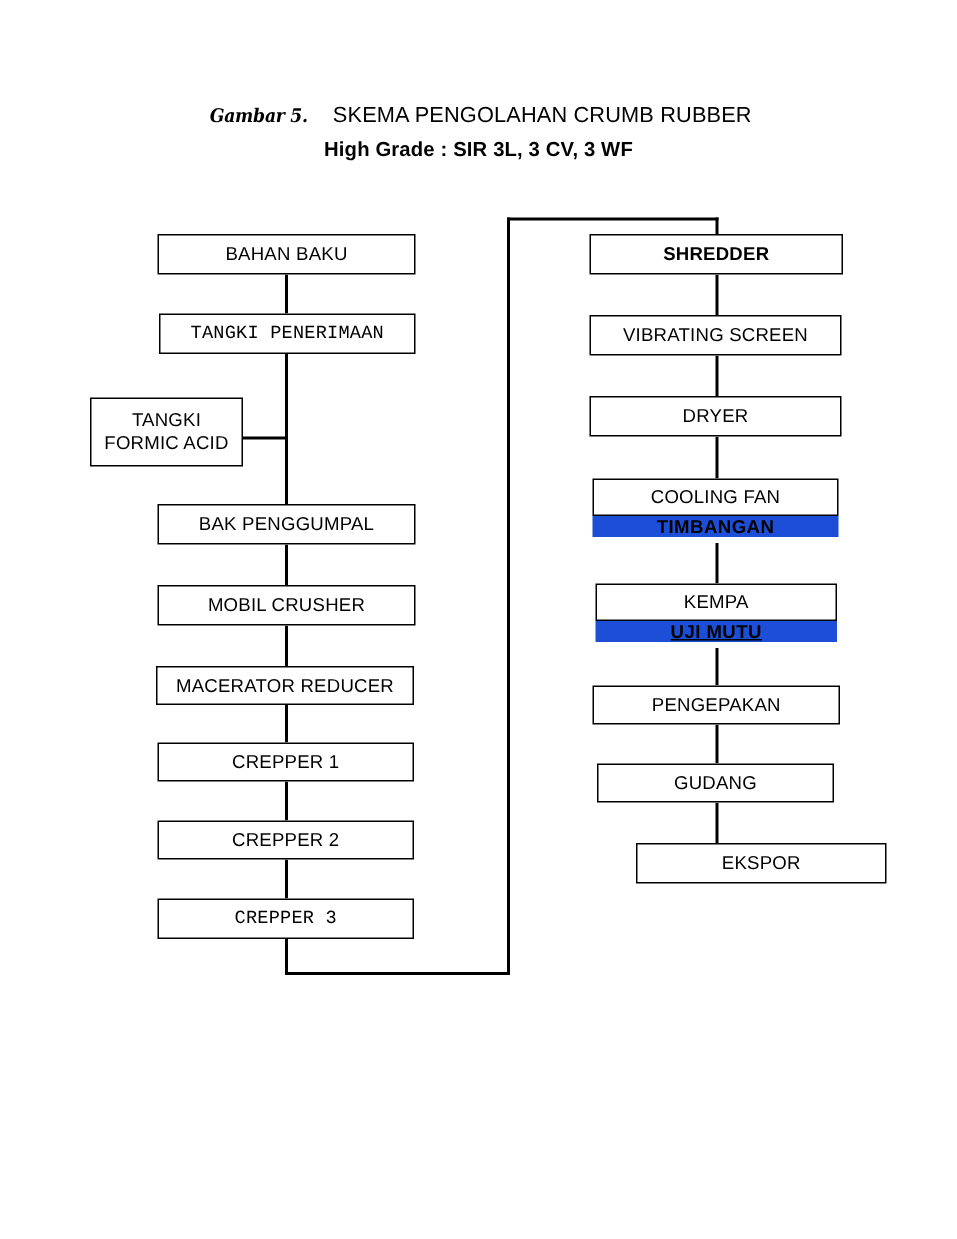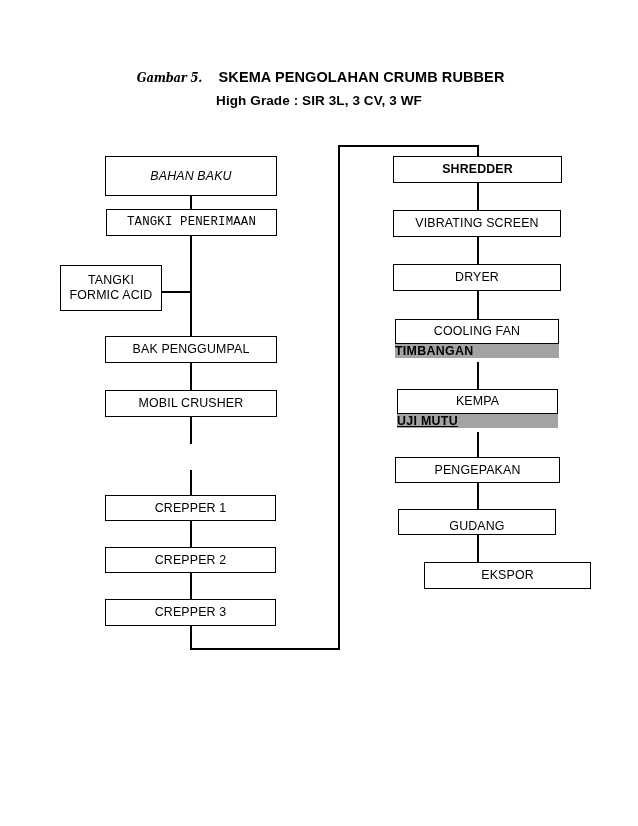--- a/index.html
+++ b/index.html
@@ -40,21 +40,21 @@
     font-style: italic;
     font-weight: bold;
     font-size: 12.5px;
     letter-spacing: -0.2px;
     margin-right: 14px;
     display: inline-block;
     transform: scaleX(0.92);
   }
   .title-main {
     font-family: "Liberation Sans", sans-serif;
-    font-weight: bold;
+    font-weight: normal;
     font-size: 14.5px;
     letter-spacing: 0.1px;
   }
   .title-line2 {
     margin-top: 5px;
     font-size: 13.5px;
     font-weight: bold;
     letter-spacing: 0.1px;
     line-height: 17px;
   }
@@ -91,38 +91,39 @@
     background: #000000;
     z-index: 1;
   }
 
   
   .annot {
     position: absolute;
     font-size: 12.4px;
     font-weight: bold;
     letter-spacing: 0.3px;
+    text-align: center;
     z-index: 3;
-    background: #a3a3a3;
+    background: #1d4ed8;
     line-height: 14px;
   }
 </style>
 </head>
 <body>
 
 <div id="page">
 
   <div class="title-block">
     <div class="title-line1">
       <span class="fig-label">Gambar 5.</span><span class="title-main">SKEMA PENGOLAHAN CRUMB RUBBER</span>
     </div>
     <div class="title-line2">High Grade : SIR 3L, 3 CV, 3 WF</div>
   </div>
 
-  <div class="box" style="left:105px; top:156px; width:172px; height:40px;font-style:italic;">
+  <div class="box" style="left:105px; top:156px; width:172px; height:27px;">
     <span>BAHAN BAKU</span>
   </div>
   <div class="vline" style="left:190px; top:183px; height:26px;"></div>
 
   <div class="box" style="left:106px; top:209px; width:171px; height:27px;font-family:Liberation Mono, monospace;">
     <span>TANGKI PENERIMAAN</span>
   </div>
   <div class="vline" style="left:190px; top:236px; height:100px;"></div>
 
   <div class="box two-line" style="left:60px; top:265px; width:102px; height:46px; flex-direction:column;">
@@ -135,33 +136,36 @@
   <div class="box" style="left:105px; top:336px; width:172px; height:27px;">
     <span>BAK PENGGUMPAL</span>
   </div>
   <div class="vline" style="left:190px; top:363px; height:27px;"></div>
 
   <div class="box" style="left:105px; top:390px; width:172px; height:27px;">
     <span>MOBIL CRUSHER</span>
   </div>
   <div class="vline" style="left:190px; top:417px; height:27px;"></div>
 
+  <div class="box" style="left:104px; top:444px; width:172px; height:26px;">
+    <span>MACERATOR REDUCER</span>
+  </div>
   <div class="vline" style="left:190px; top:470px; height:25px;"></div>
 
   <div class="box" style="left:105px; top:495px; width:171px; height:26px;">
     <span>CREPPER 1</span>
   </div>
   <div class="vline" style="left:190px; top:521px; height:26px;"></div>
 
   <div class="box" style="left:105px; top:547px; width:171px; height:26px;text-align:center;">
     <span>CREPPER 2</span>
   </div>
   <div class="vline" style="left:190px; top:573px; height:26px;"></div>
 
-  <div class="box" style="left:105px; top:599px; width:171px; height:27px;">
+  <div class="box" style="left:105px; top:599px; width:171px; height:27px;font-family:Liberation Mono, monospace;">
     <span>CREPPER 3</span>
   </div>
 
   <div class="vline" style="left:190px; top:626px; height:24px;"></div>
   <div class="hline" style="left:190px; top:648px; width:150px;"></div>
   <div class="vline" style="left:338px; top:145px; height:505px;"></div>
   <div class="hline" style="left:338px; top:145px; width:141px;"></div>
   <div class="vline" style="left:477px; top:145px; height:12px;"></div>
 
   <div class="box" style="left:393px; top:156px; width:169px; height:27px;font-weight:bold;">
@@ -191,21 +195,21 @@
   </div>
 
   <div class="annot" style="left:397px; top:414px; width:161px;text-decoration:underline;">UJI MUTU</div>
   <div class="vline" style="left:477px; top:432px; height:25px;"></div>
 
   <div class="box" style="left:395px; top:457px; width:165px; height:26px;">
     <span>PENGEPAKAN</span>
   </div>
   <div class="vline" style="left:477px; top:483px; height:26px;"></div>
 
-  <div class="box" style="left:398px; top:509px; width:158px; height:26px;align-items:flex-end;">
+  <div class="box" style="left:398px; top:509px; width:158px; height:26px;">
     <span>GUDANG</span>
   </div>
   <div class="vline" style="left:477px; top:535px; height:27px;"></div>
 
   <div class="box" style="left:424px; top:562px; width:167px; height:27px;">
     <span>EKSPOR</span>
   </div>
 
 </div>
 

